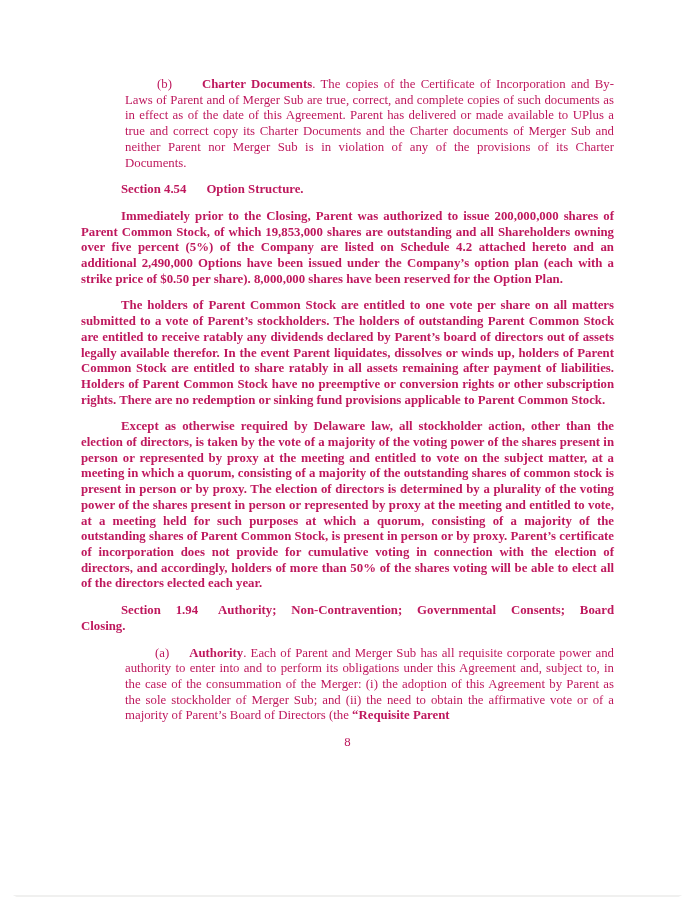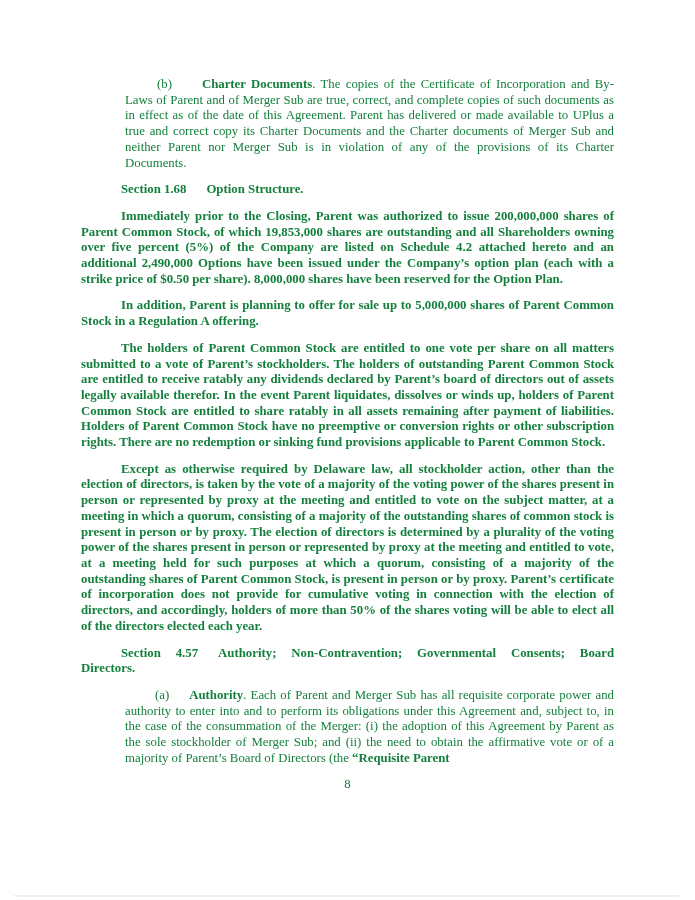--- a/index.html
+++ b/index.html
@@ -7,21 +7,21 @@
     padding: 0;
     background: #ffffff;
   }
   .page {
     position: relative;
     width: 695px;
     height: 900px;
     background: #ffffff;
     overflow: hidden;
     font-family: "Liberation Serif", "DejaVu Serif", serif;
-    color: #15803d;
+    color: #be185d;
     font-size: 12.8px;
     line-height: 15.7px;
     border-radius: 29px;
   }
   .content {
     position: absolute;
     left: 81px;
     top: 77px;
     width: 533px;
   }
@@ -53,34 +53,33 @@
   }
 </style>
 </head>
 <body>
 
 <div class="page">
   <div class="content">
 
     <div class="para block"><span class="sp32"></span><span>(b)</span><span class="tab30"></span><b>Charter Documents</b><span>. The copies of the Certificate of Incorporation and By-Laws of Parent and of Merger Sub are true, correct, and complete copies of such documents as in effect as of the date of this Agreement. Parent has delivered or made available to UPlus a true and correct copy its Charter Documents and the Charter documents of Merger Sub and neither Parent nor Merger Sub is in violation of any of the provisions of its Charter Documents.</span></div>
 
-    <div class="para heading"><span class="sp40"></span><span>Section 1.68</span><span class="tab20"></span><span>Option Structure.</span></div>
+    <div class="para heading"><span class="sp40"></span><span>Section 4.54</span><span class="tab20"></span><span>Option Structure.</span></div>
 
     <p class="para first-indent">Immediately prior to the Closing, Parent was authorized to issue 200,000,000 shares of Parent Common Stock, of which 19,853,000 shares are outstanding and all Shareholders owning over five percent (5%) of the Company are listed on Schedule 4.2 attached hereto and an additional 2,490,000 Options have been issued under the Company’s option plan (each with a strike price of $0.50 per share). 8,000,000 shares have been reserved for the Option Plan.</p>
 
-    <p class="para first-indent">In addition, Parent is planning to offer for sale up to 5,000,000 shares of Parent Common Stock in a Regulation A offering.</p>
 
 
     <p class="para first-indent">The holders of Parent Common Stock are entitled to one vote per share on all matters submitted to a vote of Parent’s stockholders. The holders of outstanding Parent Common Stock are entitled to receive ratably any dividends declared by Parent’s board of directors out of assets legally available therefor. In the event Parent liquidates, dissolves or winds up, holders of Parent Common Stock are entitled to share ratably in all assets remaining after payment of liabilities. Holders of Parent Common Stock have no preemptive or conversion rights or other subscription rights. There are no redemption or sinking fund provisions applicable to Parent Common Stock.</p>
 
     <p class="para first-indent">Except as otherwise required by Delaware law, all stockholder action, other than the election of directors, is taken by the vote of a majority of the voting power of the shares present in person or represented by proxy at the meeting and entitled to vote on the subject matter, at a meeting in which a quorum, consisting of a majority of the outstanding shares of common stock is present in person or by proxy. The election of directors is determined by a plurality of the voting power of the shares present in person or represented by proxy at the meeting and entitled to vote, at a meeting held for such purposes at which a quorum, consisting of a majority of the outstanding shares of Parent Common Stock, is present in person or by proxy. Parent’s certificate of incorporation does not provide for cumulative voting in connection with the election of directors, and accordingly, holders of more than 50% of the shares voting will be able to elect all of the directors elected each year.</p>
 
     <div class="heading" style="margin-bottom:0;">
-      <div class="heading-just"><span class="sp40"></span><span>Section 4.57</span><span class="tab20"></span><span>Authority; Non-Contravention; Governmental Consents; Board</span></div>
-      <div style="margin-bottom:11px;"><span>Directors.</span></div>
+      <div class="heading-just"><span class="sp40"></span><span>Section 1.94</span><span class="tab20"></span><span>Authority; Non-Contravention; Governmental Consents; Board</span></div>
+      <div style="margin-bottom:11px;"><span>Closing.</span></div>
     </div>
 
     <div class="para block"><span class="sp30"></span><span>(a)</span><span class="tab20"></span><b>Authority</b><span>.  Each of Parent and Merger Sub has all requisite corporate power and authority to enter into and to perform its obligations under this Agreement and, subject to, in the case of the consummation of the Merger: (i) the adoption of this Agreement by Parent as the sole stockholder of Merger Sub; and (ii) the need to obtain the affirmative vote or of a majority of Parent’s Board of Directors (the </span><b>“Requisite Parent</b></div>
 
     <div class="page-number">8</div>
 
   </div>
   <div class="bottom-edge"></div>
 </div>
 

